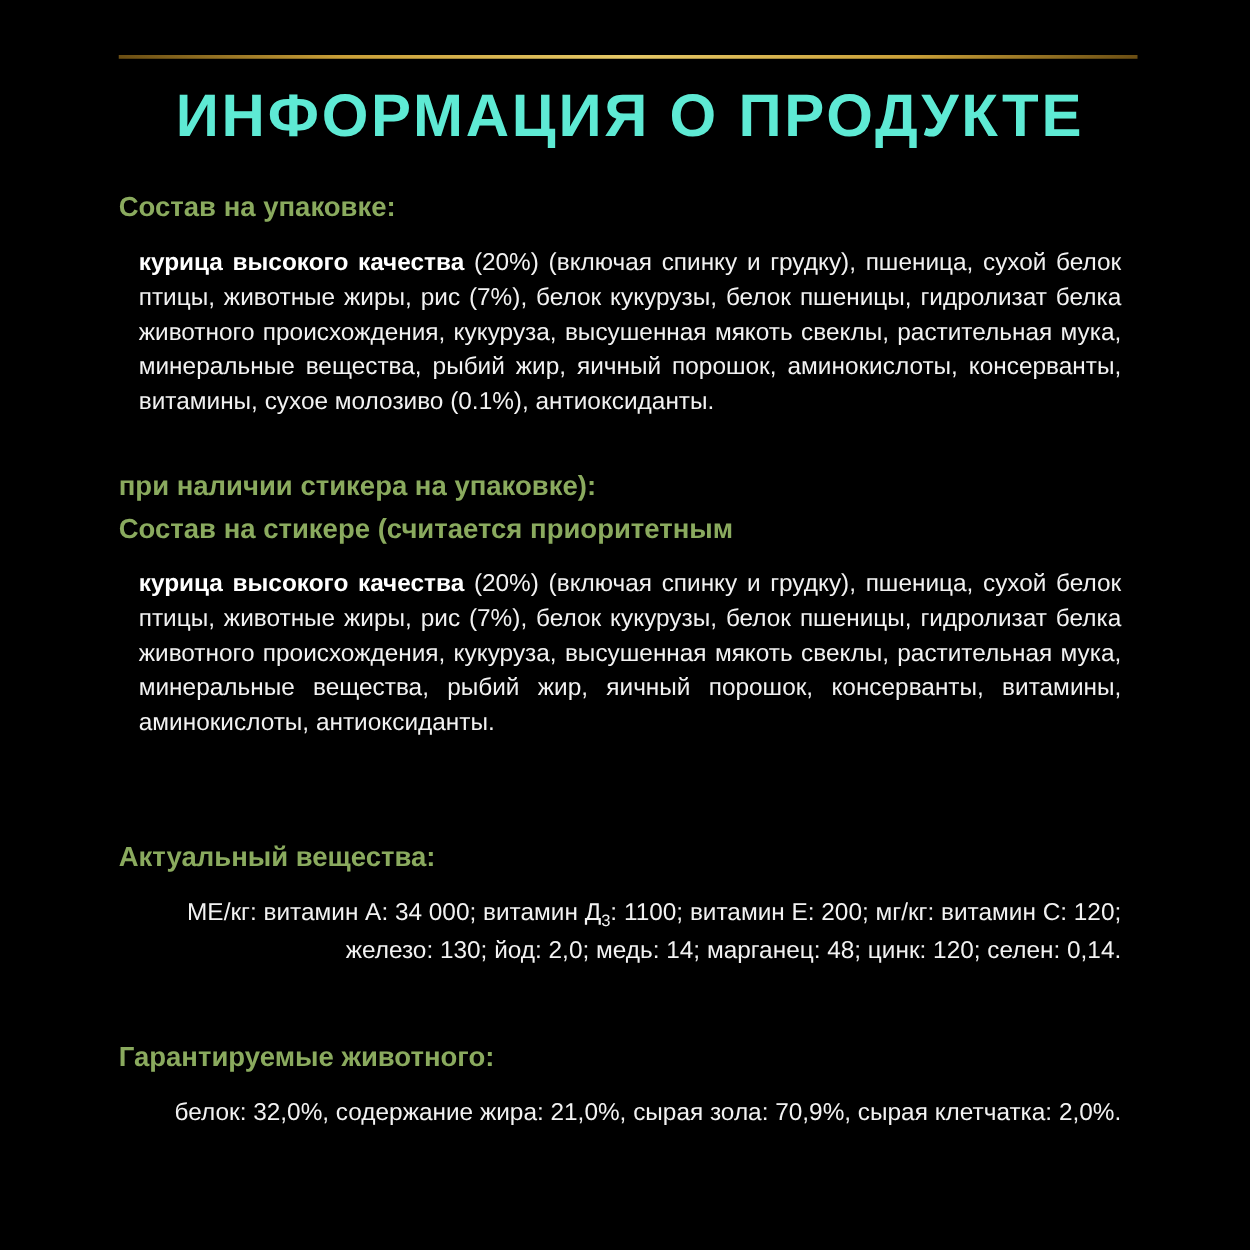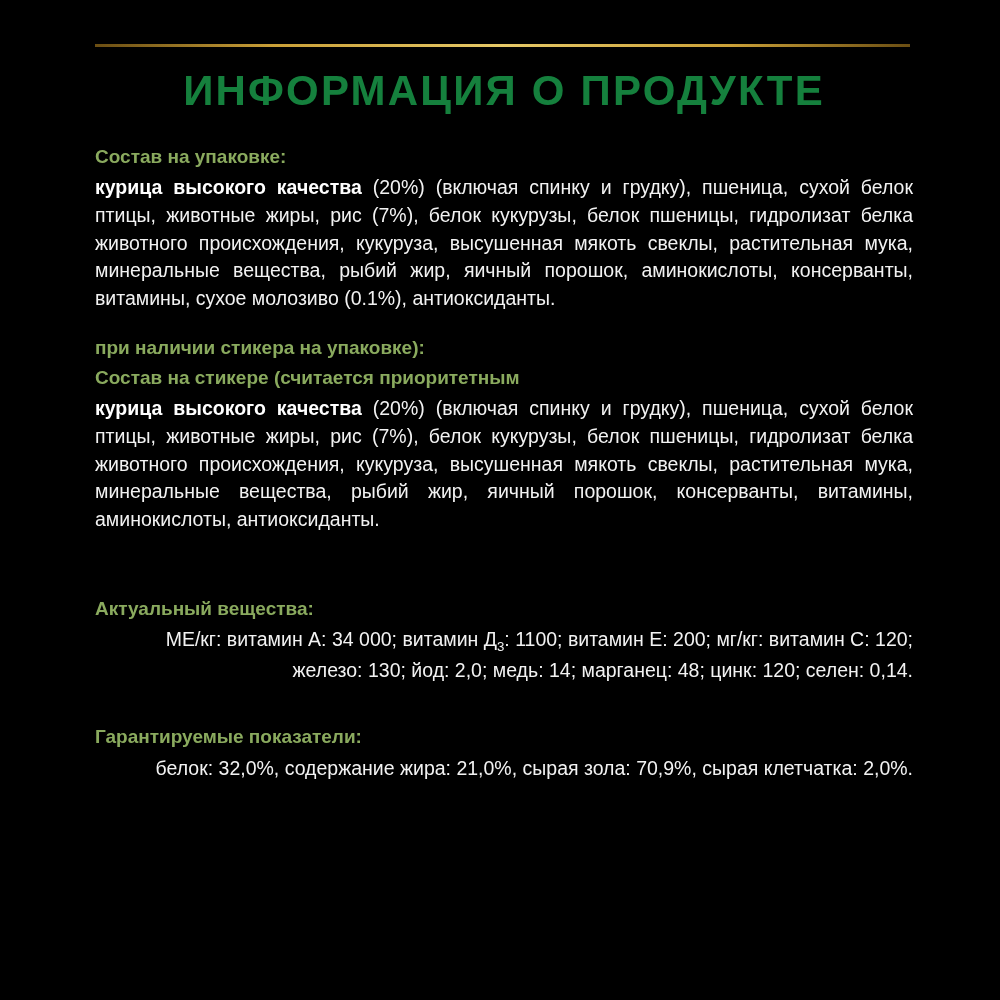--- a/index.html
+++ b/index.html
@@ -31,44 +31,44 @@
     background: linear-gradient(to right, #6b4e13 0%, #caa038 22%, #e6c968 50%, #caa038 78%, #6b4e13 100%);
   }
   .content {
     position: absolute;
     left: 95px;
     top: 62px;
     width: 818px;
   }
   h1.page-title {
     margin: 0;
-    font-size: 42px;
+    font-size: 48px;
     line-height: 1.1;
     font-weight: bold;
     letter-spacing: 2.2px;
-    color: #15803d;
+    color: #5eead4;
     text-align: center;
     padding-top: 6px;
   }
   .section {
     margin-top: 0;
   }
   .sec-head {
     color: #8aaa5e;
-    font-size: 19px;
+    font-size: 22px;
     font-weight: bold;
     line-height: 1.38;
     margin: 0 0 4px 0;
   }
   .body-text {
     font-size: 19.5px;
     line-height: 1.42;
     color: #f2f2f2;
     text-align: justify;
-    margin: 0;
+    margin: 16px;
     hyphens: none;
   }
   .body-text.left {
     text-align: right;
   }
   .bold-lead {
     font-weight: bold;
     color: #ffffff;
   }
   .gap-lg { height: 30px; }
@@ -111,18 +111,18 @@
     <div class="gap-xl"></div>
 
     <div class="section">
       <p class="sec-head">Актуальный вещества:</p>
       <p class="body-text left"><span>МЕ/кг: витамин А: 34 000; витамин Д</span><sub>3</sub><span>: 1100; витамин Е: 200; мг/кг: витамин С: 120; железо: 130; йод: 2,0; медь: 14; марганец: 48; цинк: 120; селен: 0,14.</span></p>
     </div>
 
     <div class="gap-xl"></div>
 
     <div class="section">
-      <p class="sec-head">Гарантируемые показатели:</p>
+      <p class="sec-head">Гарантируемые животного:</p>
       <p class="body-text left">белок: 32,0%, содержание жира: 21,0%, сырая зола: 70,9%, сырая клетчатка: 2,0%.</p>
     </div>
 
   </div>
 </div>
 
 </body></html>

